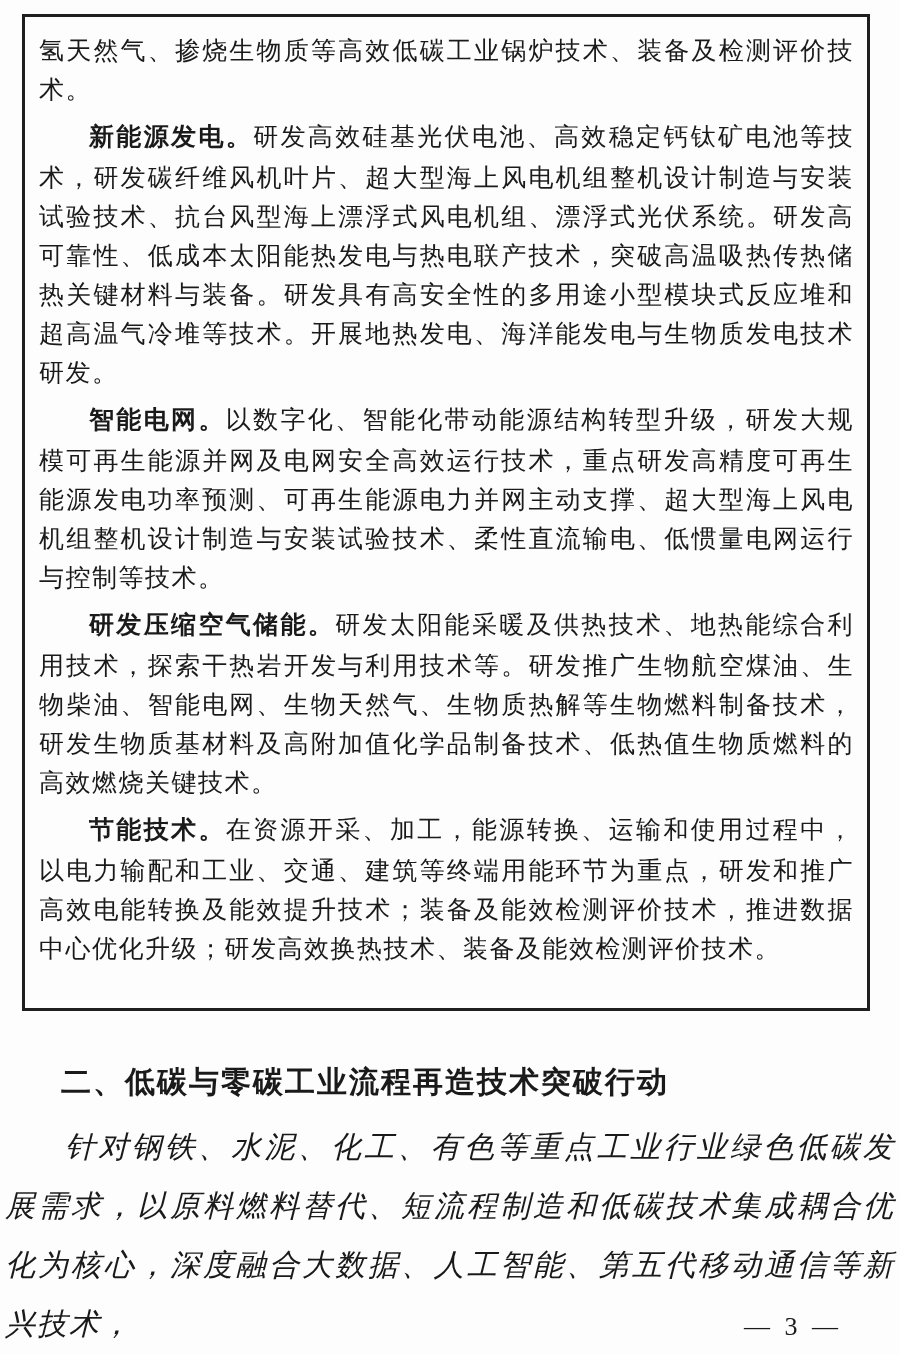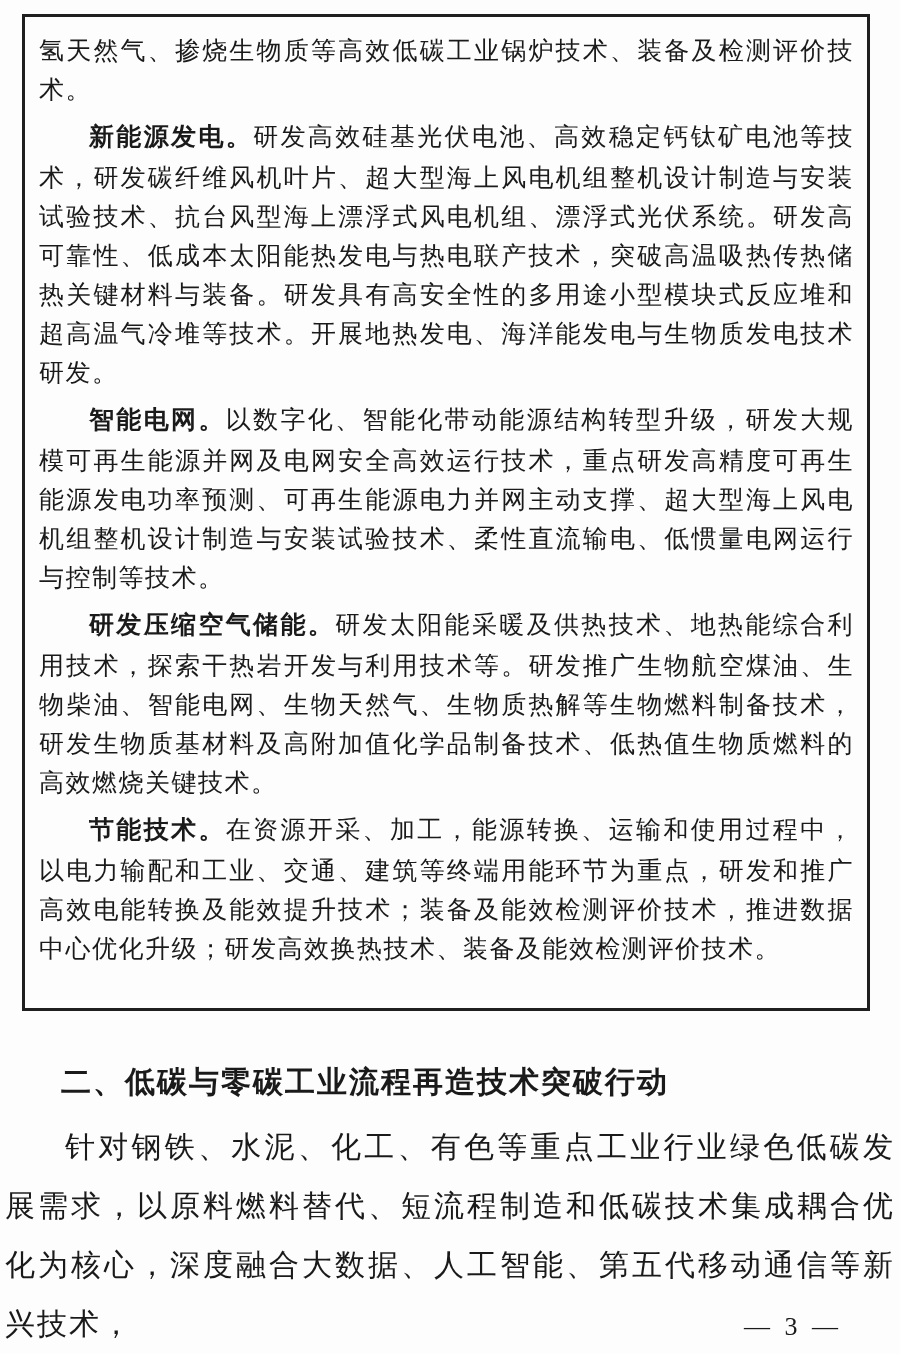--- a/index.html
+++ b/index.html
@@ -62,20 +62,21 @@
     width: 890px;
   }
   .body-text p {
     margin: 0;
     font-size: 30px;
     line-height: 59px;
     letter-spacing: 2px;
     text-align: justify;
     text-justify: inter-ideograph;
     text-indent: 2em;
+    font-style: italic;
   }
 
   
   .page-number {
     position: absolute;
     top: 1312px;
     right: 58px;
     font-size: 26px;
     letter-spacing: 4px;
     font-family: "Liberation Serif", serif;

